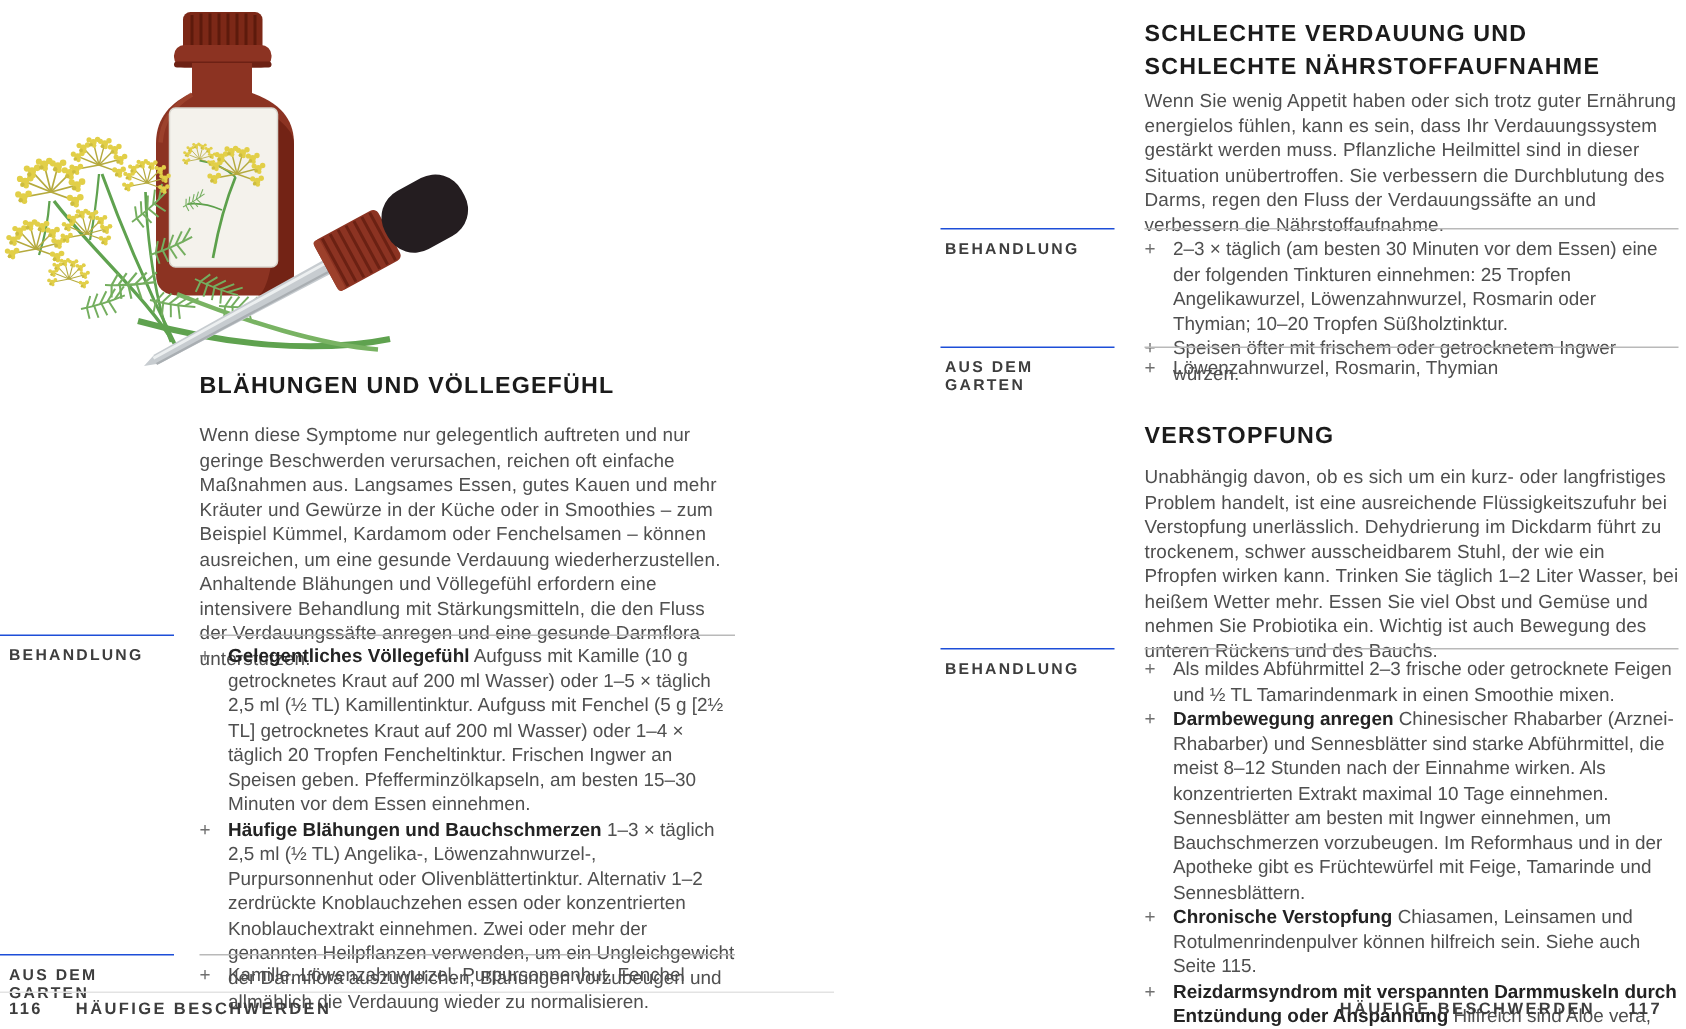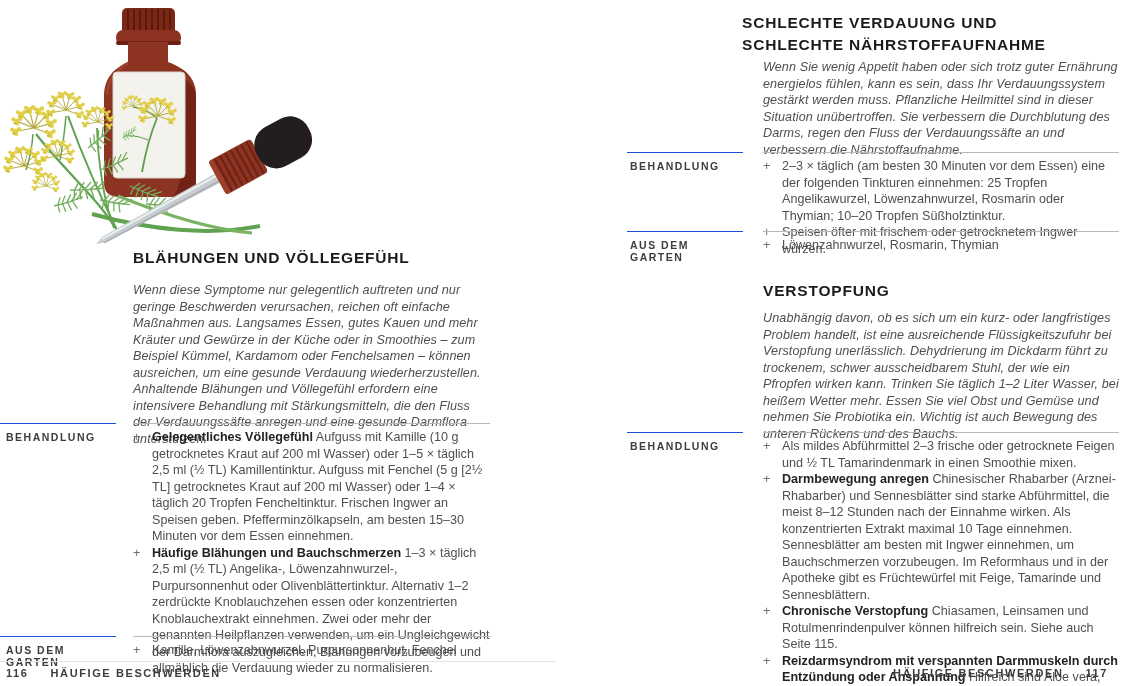--- a/index.html
+++ b/index.html
@@ -17,21 +17,20 @@
     font-weight:bold;
     letter-spacing:0.8px;
     color:#1b1b1b;
     line-height:22px;
   }
   .intro{
     font-size:12.6px;
     line-height:16.5px;
     color:#4f4f4f;
     letter-spacing:0.1px;
-    font-style:italic;
   }
   .sec-label{
     border-top:1px solid #1d4ed8;
     padding-top:7px;
     font-size:10.5px;
     font-weight:bold;
     letter-spacing:1.5px;
     color:#3d3d3d;
   }
   .sec-content{
@@ -210,21 +209,21 @@
 
     <div class="abs hairline" style="left:0;top:661px;width:556px;"></div>
 
     <div class="abs footer" style="left:6px;top:667px;">
       <span>116</span><span class="gap"></span><span>HÄUFIGE BESCHWERDEN</span>
     </div>
   </section>
 
   <section>
 
-    <h1 class="abs" style="left:742px;top:12px;width:310px;">SCHLECHTE VERDAUUNG UND SCHLECHTE NÄHRSTOFFAUFNAHME</h1>
+    <h1 class="abs" style="left:763px;top:12px;width:310px;">SCHLECHTE VERDAUUNG UND SCHLECHTE NÄHRSTOFFAUFNAHME</h1>
     <p class="intro abs" style="left:763px;top:59px;width:356px;margin:0;">Wenn Sie wenig Appetit haben oder sich trotz guter Ernährung energielos fühlen, kann es sein, dass Ihr Verdauungssystem gestärkt werden muss. Pflanzliche Heilmittel sind in dieser Situation unübertroffen. Sie verbessern die Durchblutung des Darms, regen den Fluss der Verdauungssäfte an und verbessern die Nährstoffaufnahme.</p>
 
     <div class="abs sec-label" style="left:627px;top:152px;width:116px;padding-left:3px;box-sizing:border-box;">BEHANDLUNG</div>
     <div class="abs sec-content" style="left:763px;top:152px;width:356px;">
       <div class="bullet">
         <span class="plus">+</span>
         <span class="btext">2–3 × täglich (am besten 30 Minuten vor dem Essen) eine der folgenden Tinkturen einnehmen: 25 Tropfen Angelikawurzel, Löwenzahnwurzel, Rosmarin oder Thymian; 10–20 Tropfen Süßholztinktur.</span>
       </div>
       <div class="bullet">
         <span class="plus">+</span>

